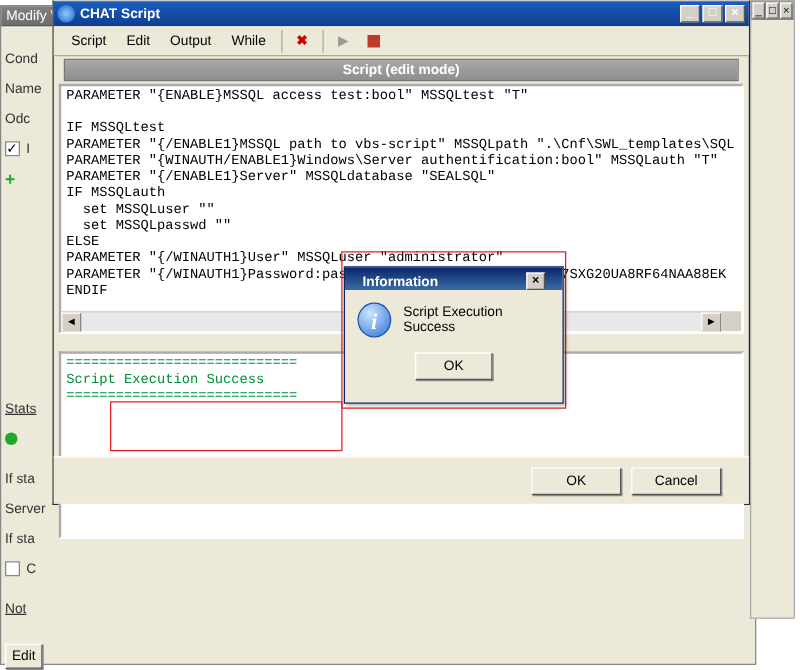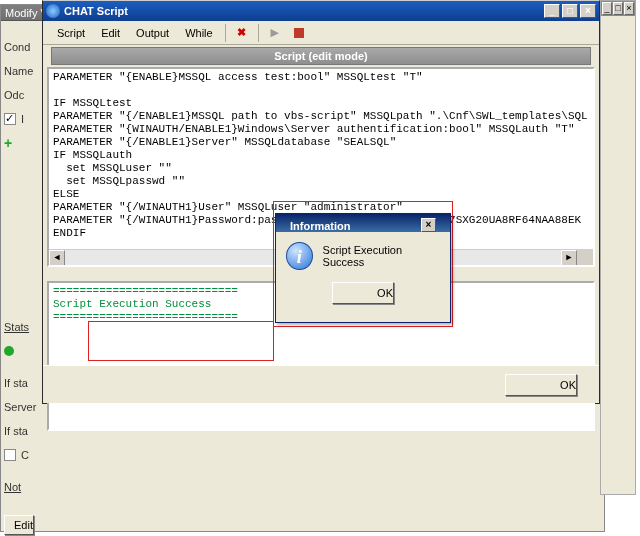--- a/index.html
+++ b/index.html
@@ -129,21 +129,21 @@
     height: 38px;
     border-top:1px solid #fff;
     display:flex; justify-content:flex-end; align-items:center; gap:8px; padding-right:22px;
     background:#ece9d8;
   }
   .btn {
     min-width: 72px; height:22px;
     background:#ece9d8;
     border:1px solid #555;
     border-top-color:#fff; border-left-color:#fff;
-    text-align:right; line-height:20px;
+    text-align:center; line-height:20px;
     box-shadow: 1px 1px 0 #888;
   }
 
   
   .annot {
     position:absolute;
     border: 1px solid #e02020;
     pointer-events:none;
   }
   .annot1 { left: 230px; top: 200px; width: 180px; height: 126px; }
@@ -283,20 +283,21 @@
   <div class="output-wrap">
     <div class="output">
       <div class="green">============================</div>
       <div class="green">Script Execution Success</div>
       <div class="green">============================</div>
     </div>
   </div>
 
   <div class="btn-bar">
     <div class="btn">OK</div>
+    <div class="btn">Cancel</div>
   </div>
 
   <div class="annot annot1"></div>
   <div class="annot annot2"></div>
 
   <div class="dialog">
     <div class="dlg-title">
       <span>Information</span>
       <div class="spacer"></div>
       <div class="xb">×</div>

